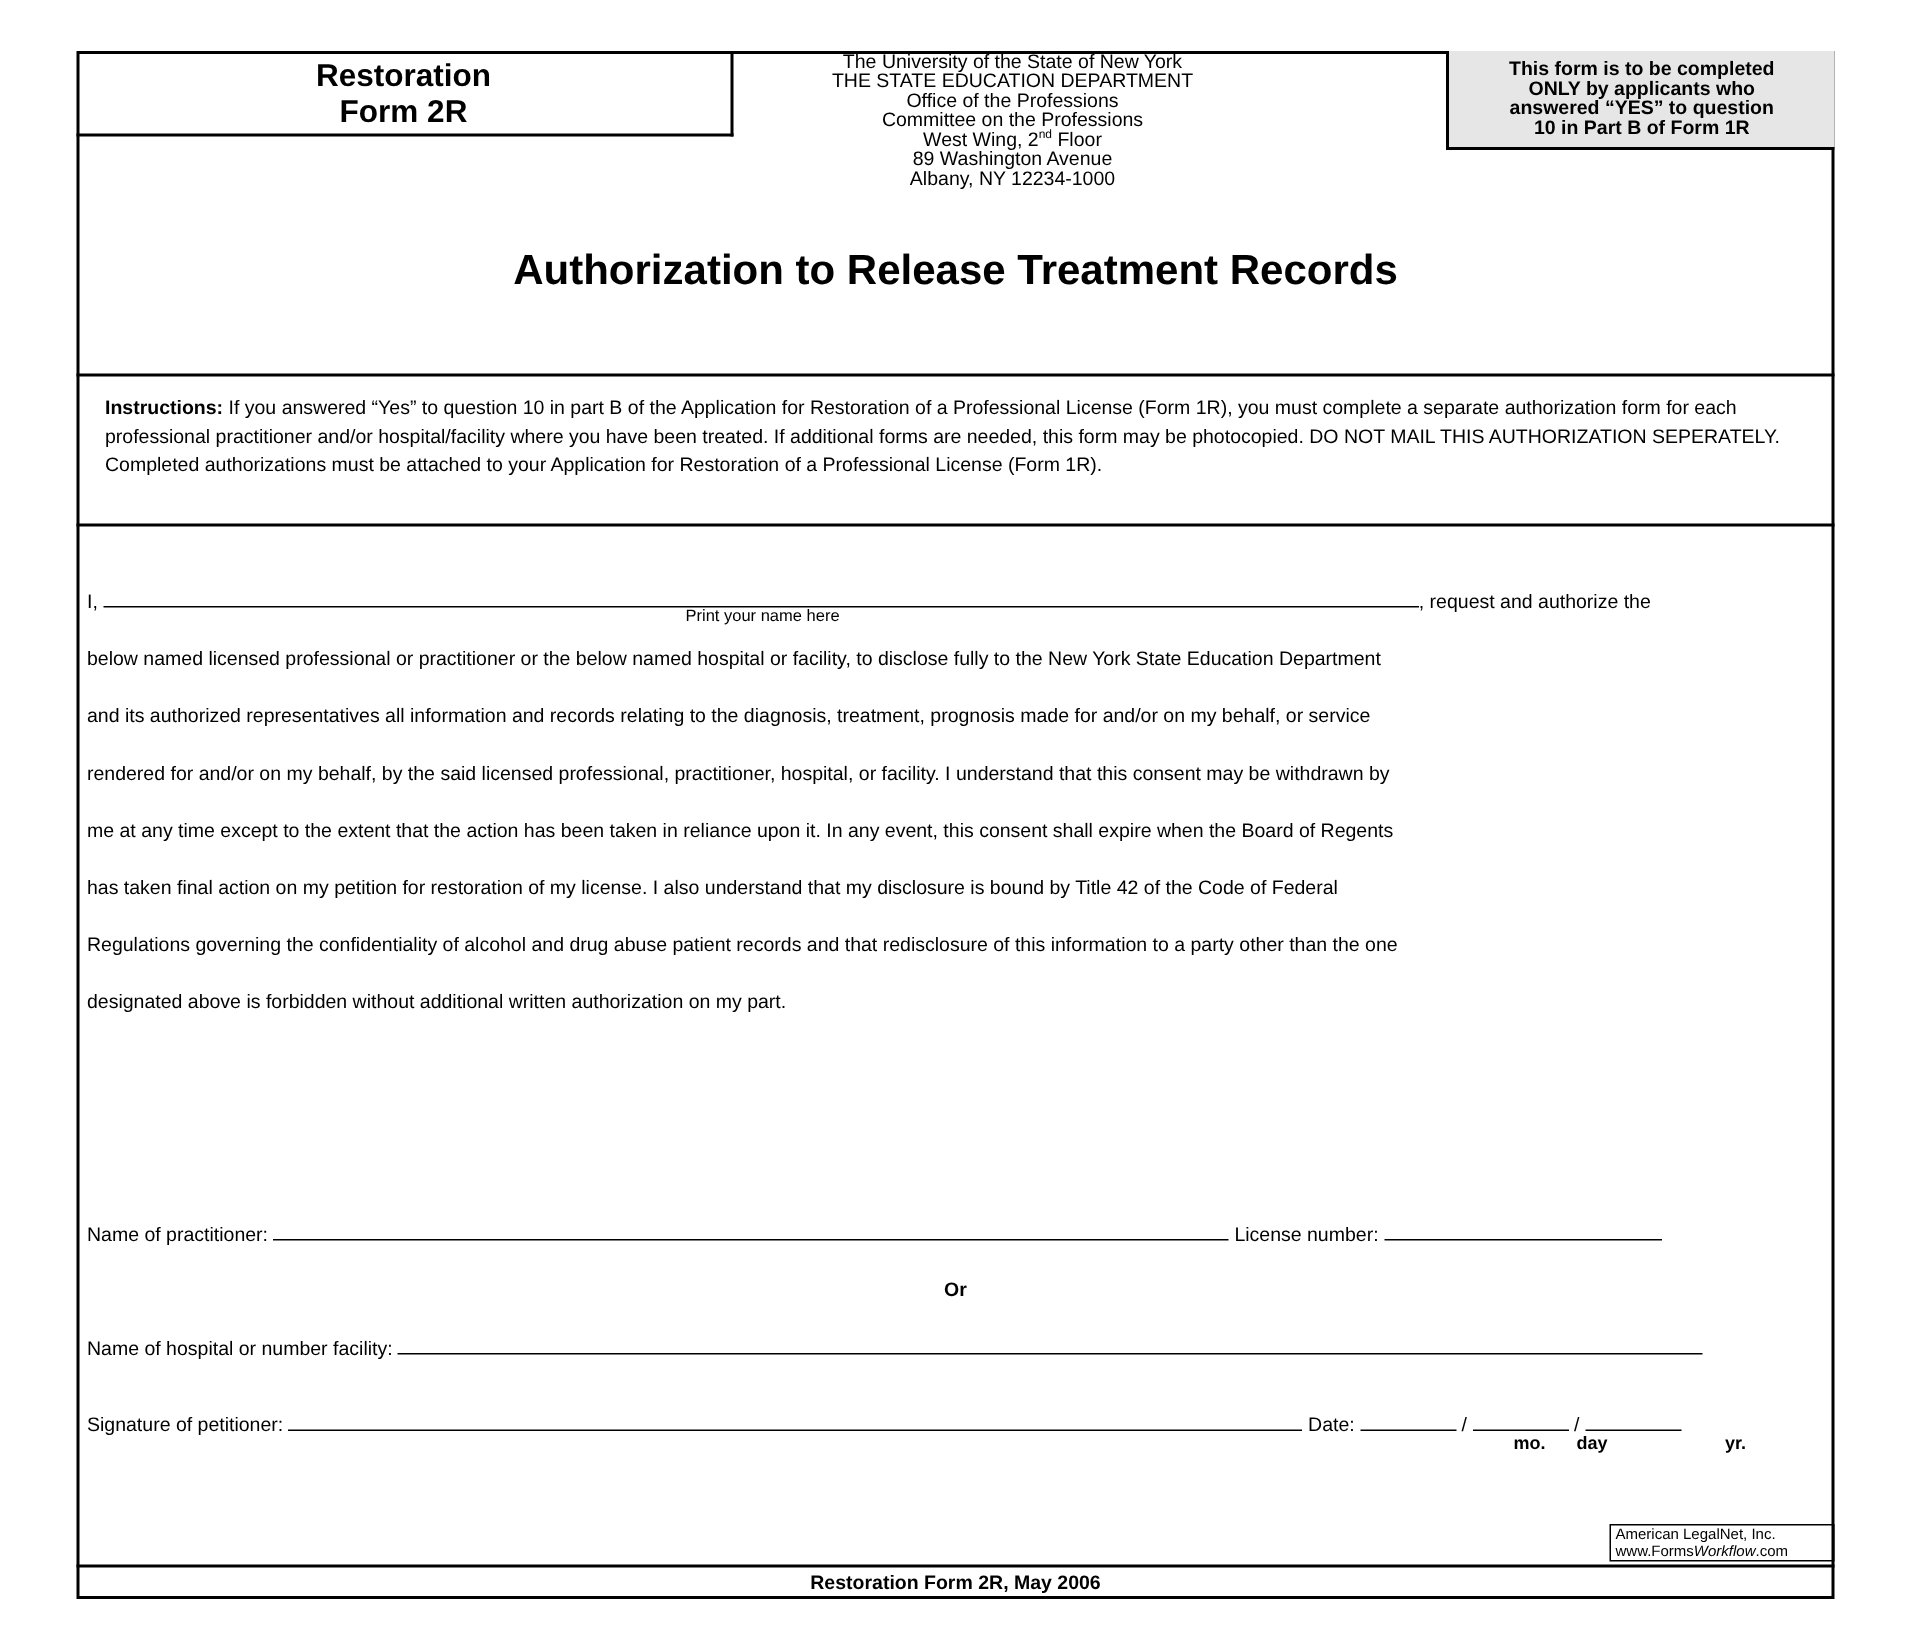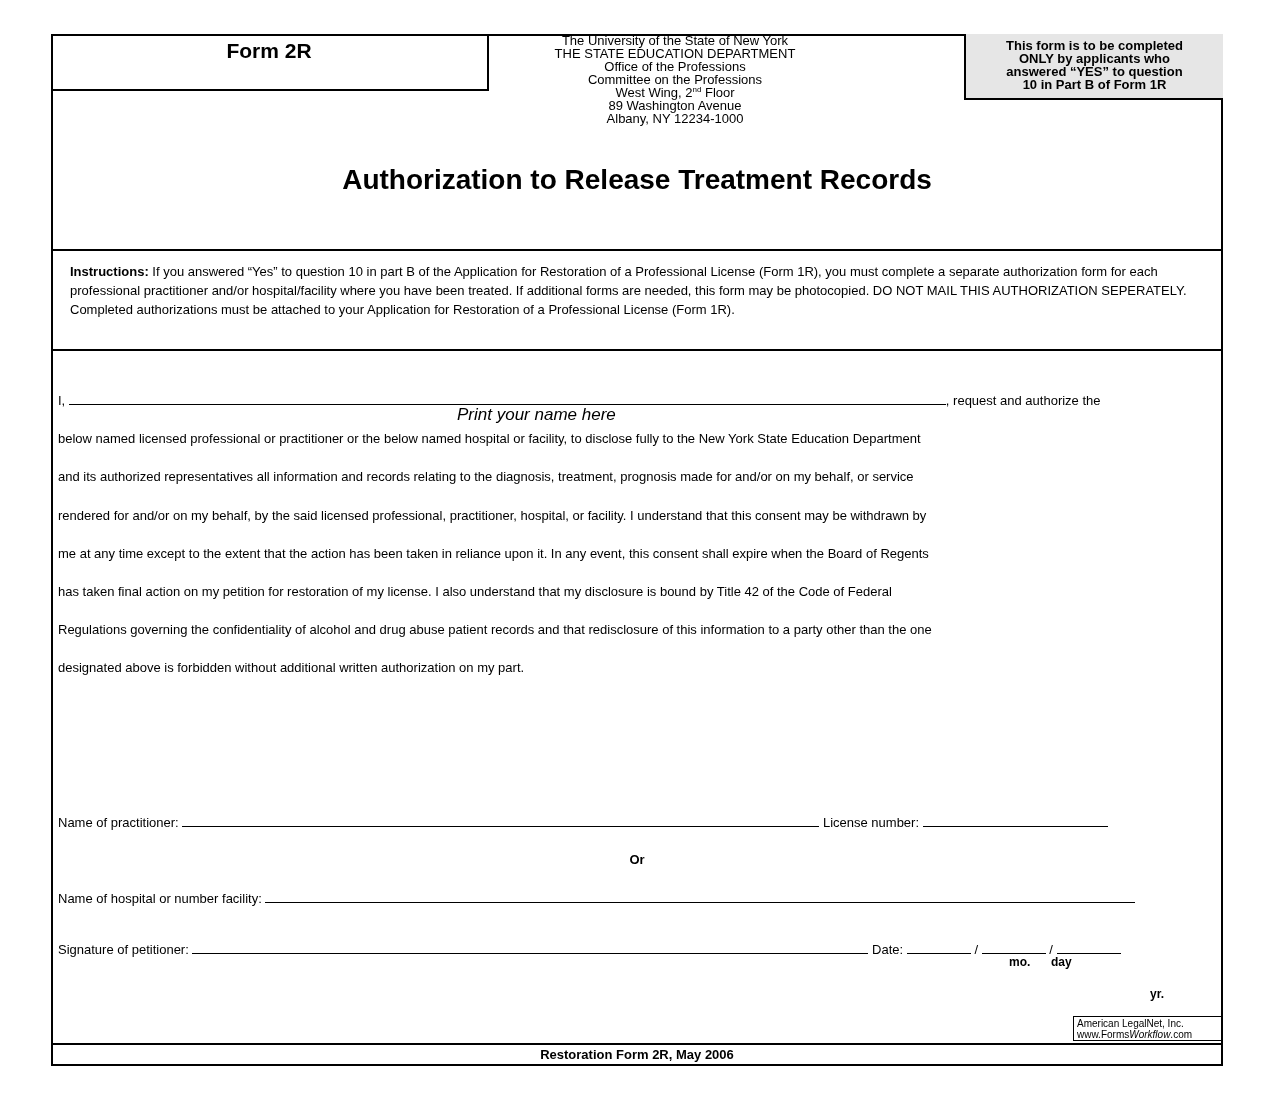--- a/index.html
+++ b/index.html
@@ -6,35 +6,36 @@
   body { width:1275px; height:1100px; position:relative; font-family:"Liberation Sans", sans-serif; color:#000; overflow:hidden; }
   .frame { position:absolute; left:51px; top:34px; width:1172px; height:1032px; border:2px solid #000; box-sizing:border-box; }
   .formid { position:absolute; left:51px; top:34px; width:438px; height:57px; border-right:2px solid #000; border-bottom:2px solid #000; box-sizing:border-box; text-align:center; font-weight:bold; font-size:21px; line-height:24px; padding-top:5px; }
   .agency { position:absolute; left:490px; top:34px; width:370px; text-align:center; font-size:13px; line-height:13px; }
   .agency sup { font-size:8px; line-height:0; }
   .notice { position:absolute; left:964px; top:34px; width:259px; height:66px; background:#e6e6e6; border-left:2px solid #000; border-bottom:2px solid #000; box-sizing:border-box; text-align:center; font-weight:bold; font-size:13px; line-height:13px; padding-top:5px; }
   .title { position:absolute; left:51px; top:164px; width:1172px; text-align:center; font-weight:bold; font-size:28px; }
   .hr { position:absolute; left:51px; width:1172px; height:0; border-top:2px solid #000; }
   .instr { position:absolute; left:70px; top:262px; width:1135px; font-size:13px; line-height:19px; }
   .body-line { position:absolute; left:58px; font-size:13px; white-space:nowrap; }
-  .printname { position:absolute; left:457px; top:405px; font-size:17px; font-style:italic; }
+  .printname { position:absolute; left:457px; top:405px; font-size:11px; }
   .field-line { display:inline-block; border-bottom:1px solid #000; height:11px; vertical-align:baseline; }
   .center { position:absolute; left:51px; width:1172px; text-align:center; }
   .or { top:852px; font-weight:bold; font-size:13px; }
   .datelbl { position:absolute; top:955px; font-weight:bold; font-size:12px; }
   .footer { top:1047px; font-weight:bold; font-size:13px; }
   .vendor { position:absolute; left:1073px; top:1016px; width:150px; height:25px; border:1px solid #000; box-sizing:border-box; font-size:10px; line-height:11px; padding:1px 3px; }
   .vendor i { font-style:italic; }
 </style>
 </head>
 <body>
 
 <div class="frame"></div>
 
 <div class="formid">
+  <div>Restoration</div>
   <div>Form 2R</div>
 </div>
 
 <div class="agency">
   <div>The University of the State of New York</div>
   <div>THE STATE EDUCATION DEPARTMENT</div>
   <div>Office of the Professions</div>
   <div>Committee on the Professions</div>
   <div><span>West Wing, 2</span><sup>nd</sup><span> Floor</span></div>
   <div>89 Washington Avenue</div>
@@ -89,21 +90,21 @@
   <span class="field-line" style="width:676px;"></span>
   <span>Date:</span>
   <span class="field-line" style="width:64px;"></span>
   <span>/</span>
   <span class="field-line" style="width:64px;"></span>
   <span>/</span>
   <span class="field-line" style="width:64px;"></span>
 </div>
 <div class="datelbl" style="left:989px;padding-left:20px;">mo.</div>
 <div class="datelbl" style="left:1051px;">day</div>
-<div class="datelbl" style="left:1150px;margin-top:32px;">yr.</div>
+<div class="datelbl" style="left:1150px;">yr.</div>
 
 <div class="hr" style="top:1043px;"></div>
 <div class="center footer">Restoration Form 2R, May 2006</div>
 
 <div class="vendor">
   <div>American LegalNet, Inc.</div>
   <div><span>www.Forms</span><i>Workflow</i><span>.com</span></div>
 </div>
 
 </body></html>

